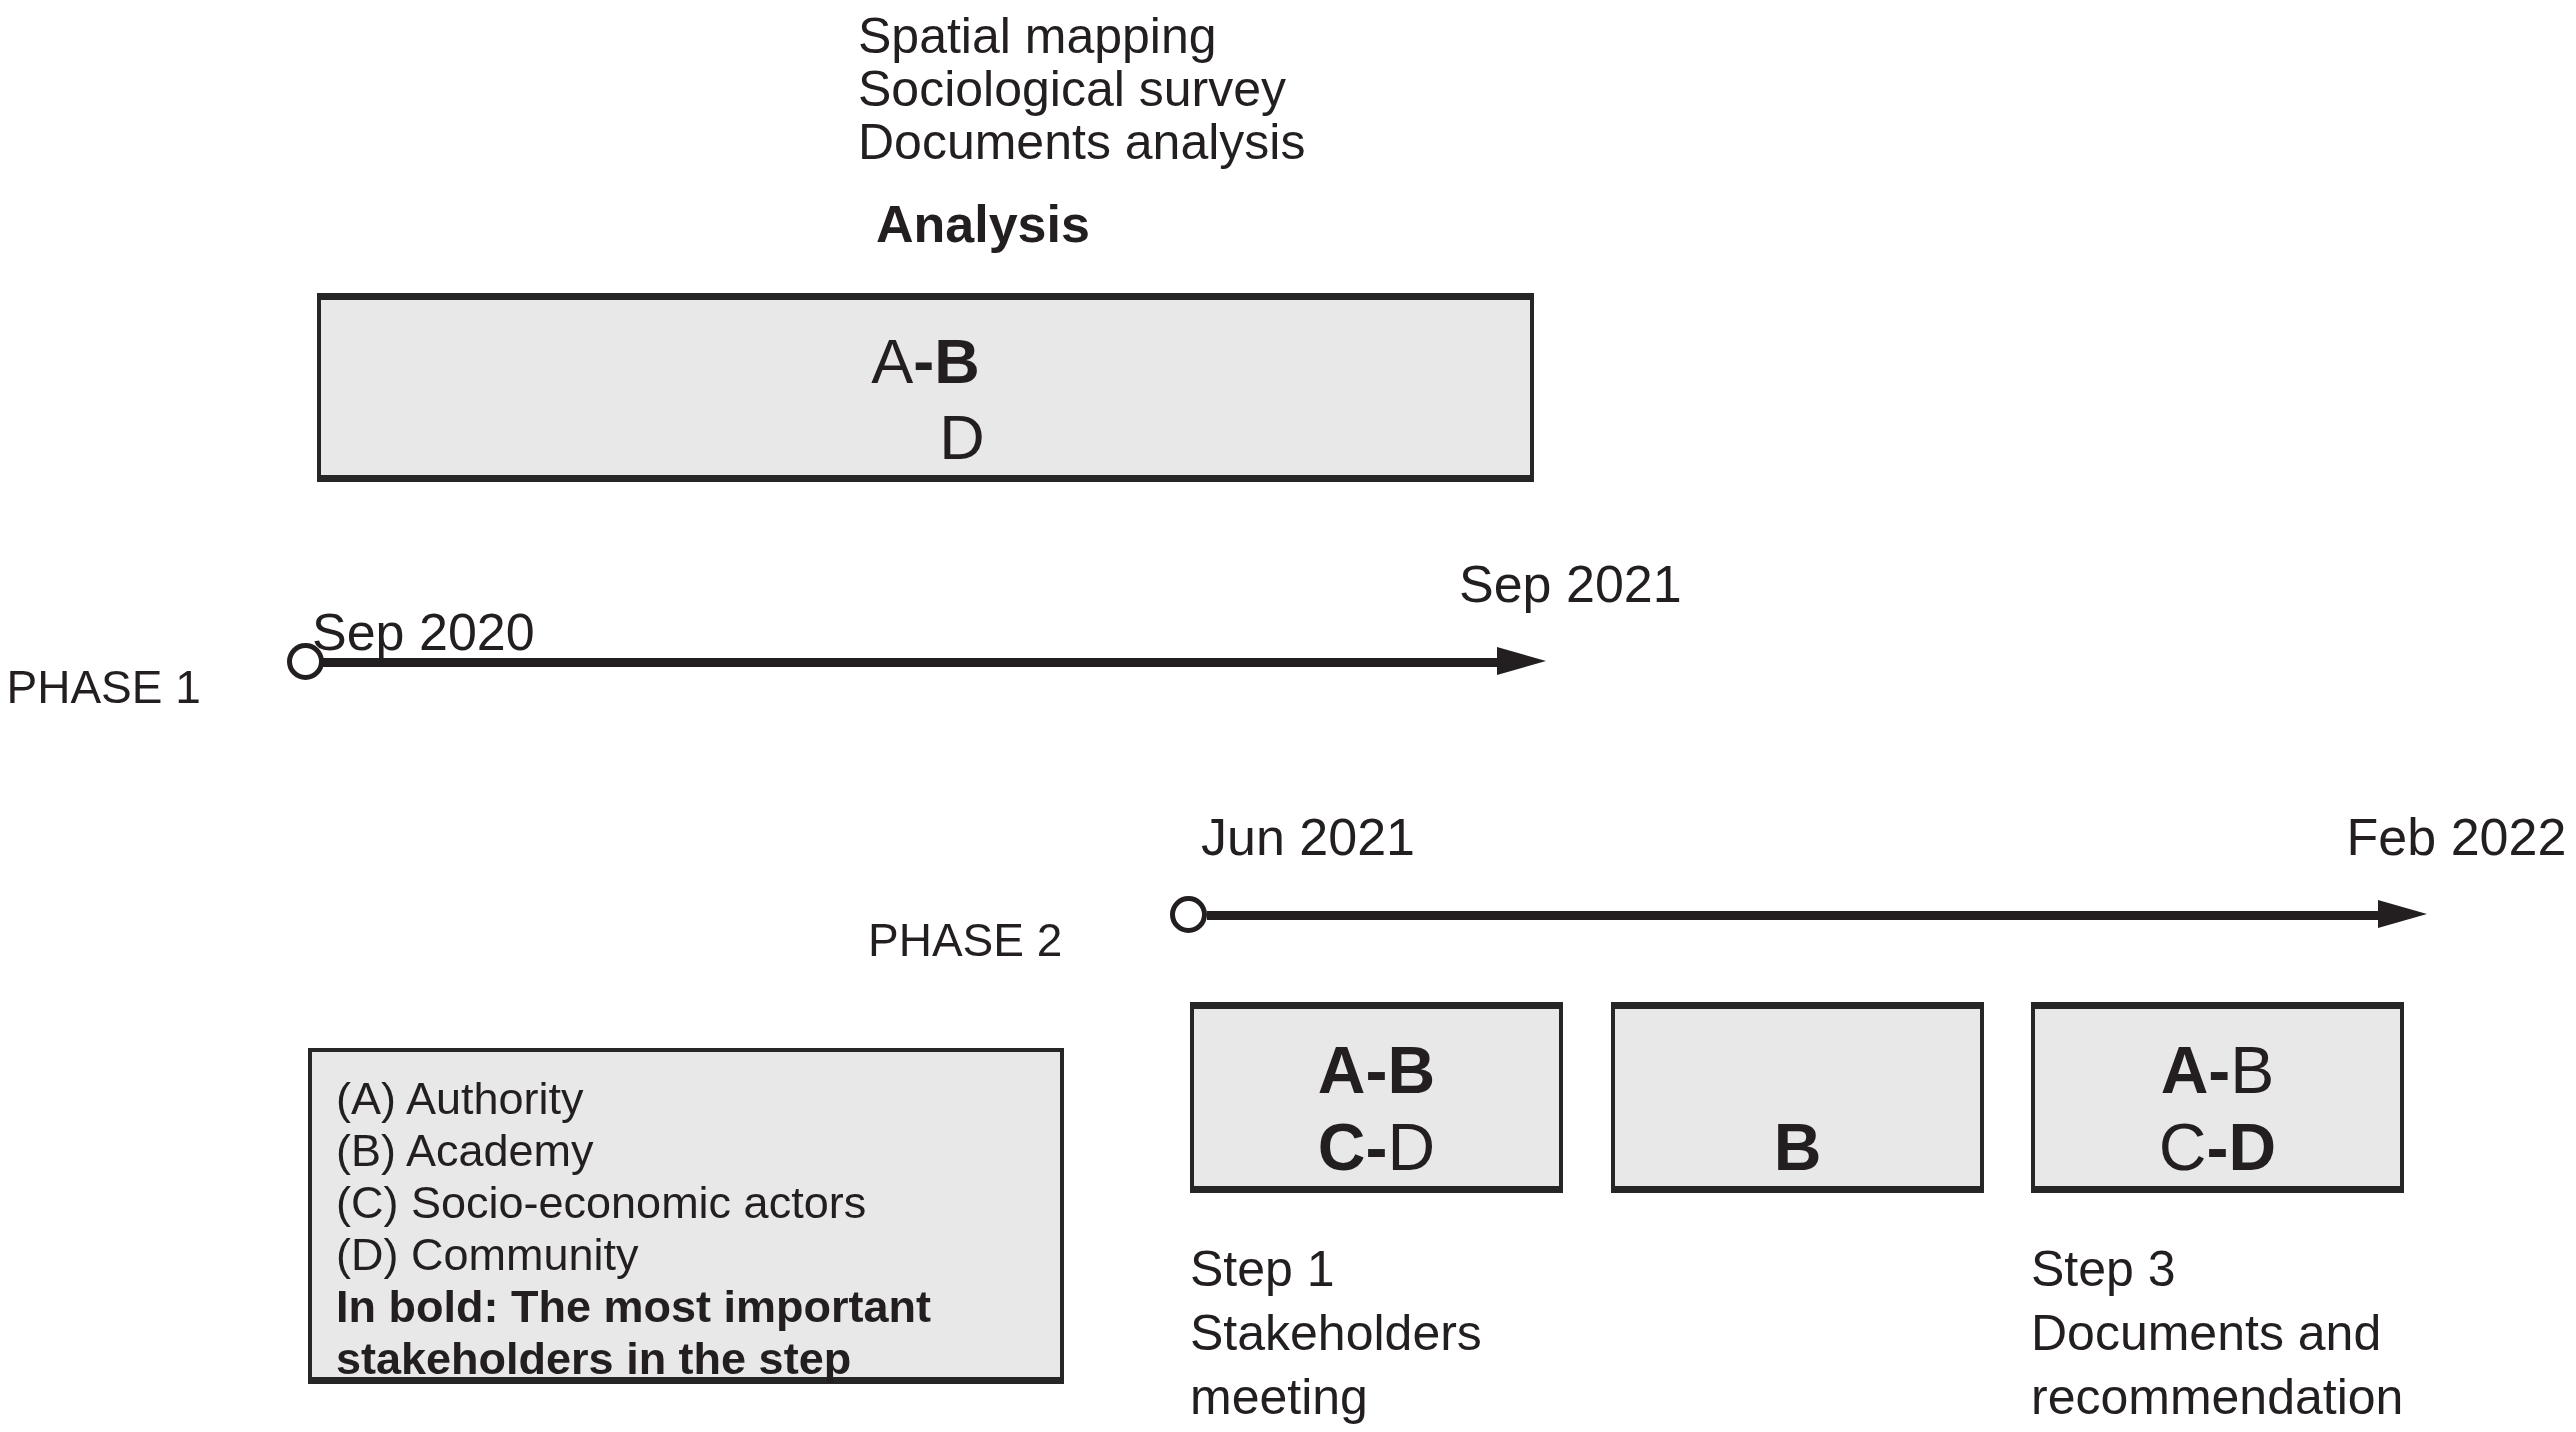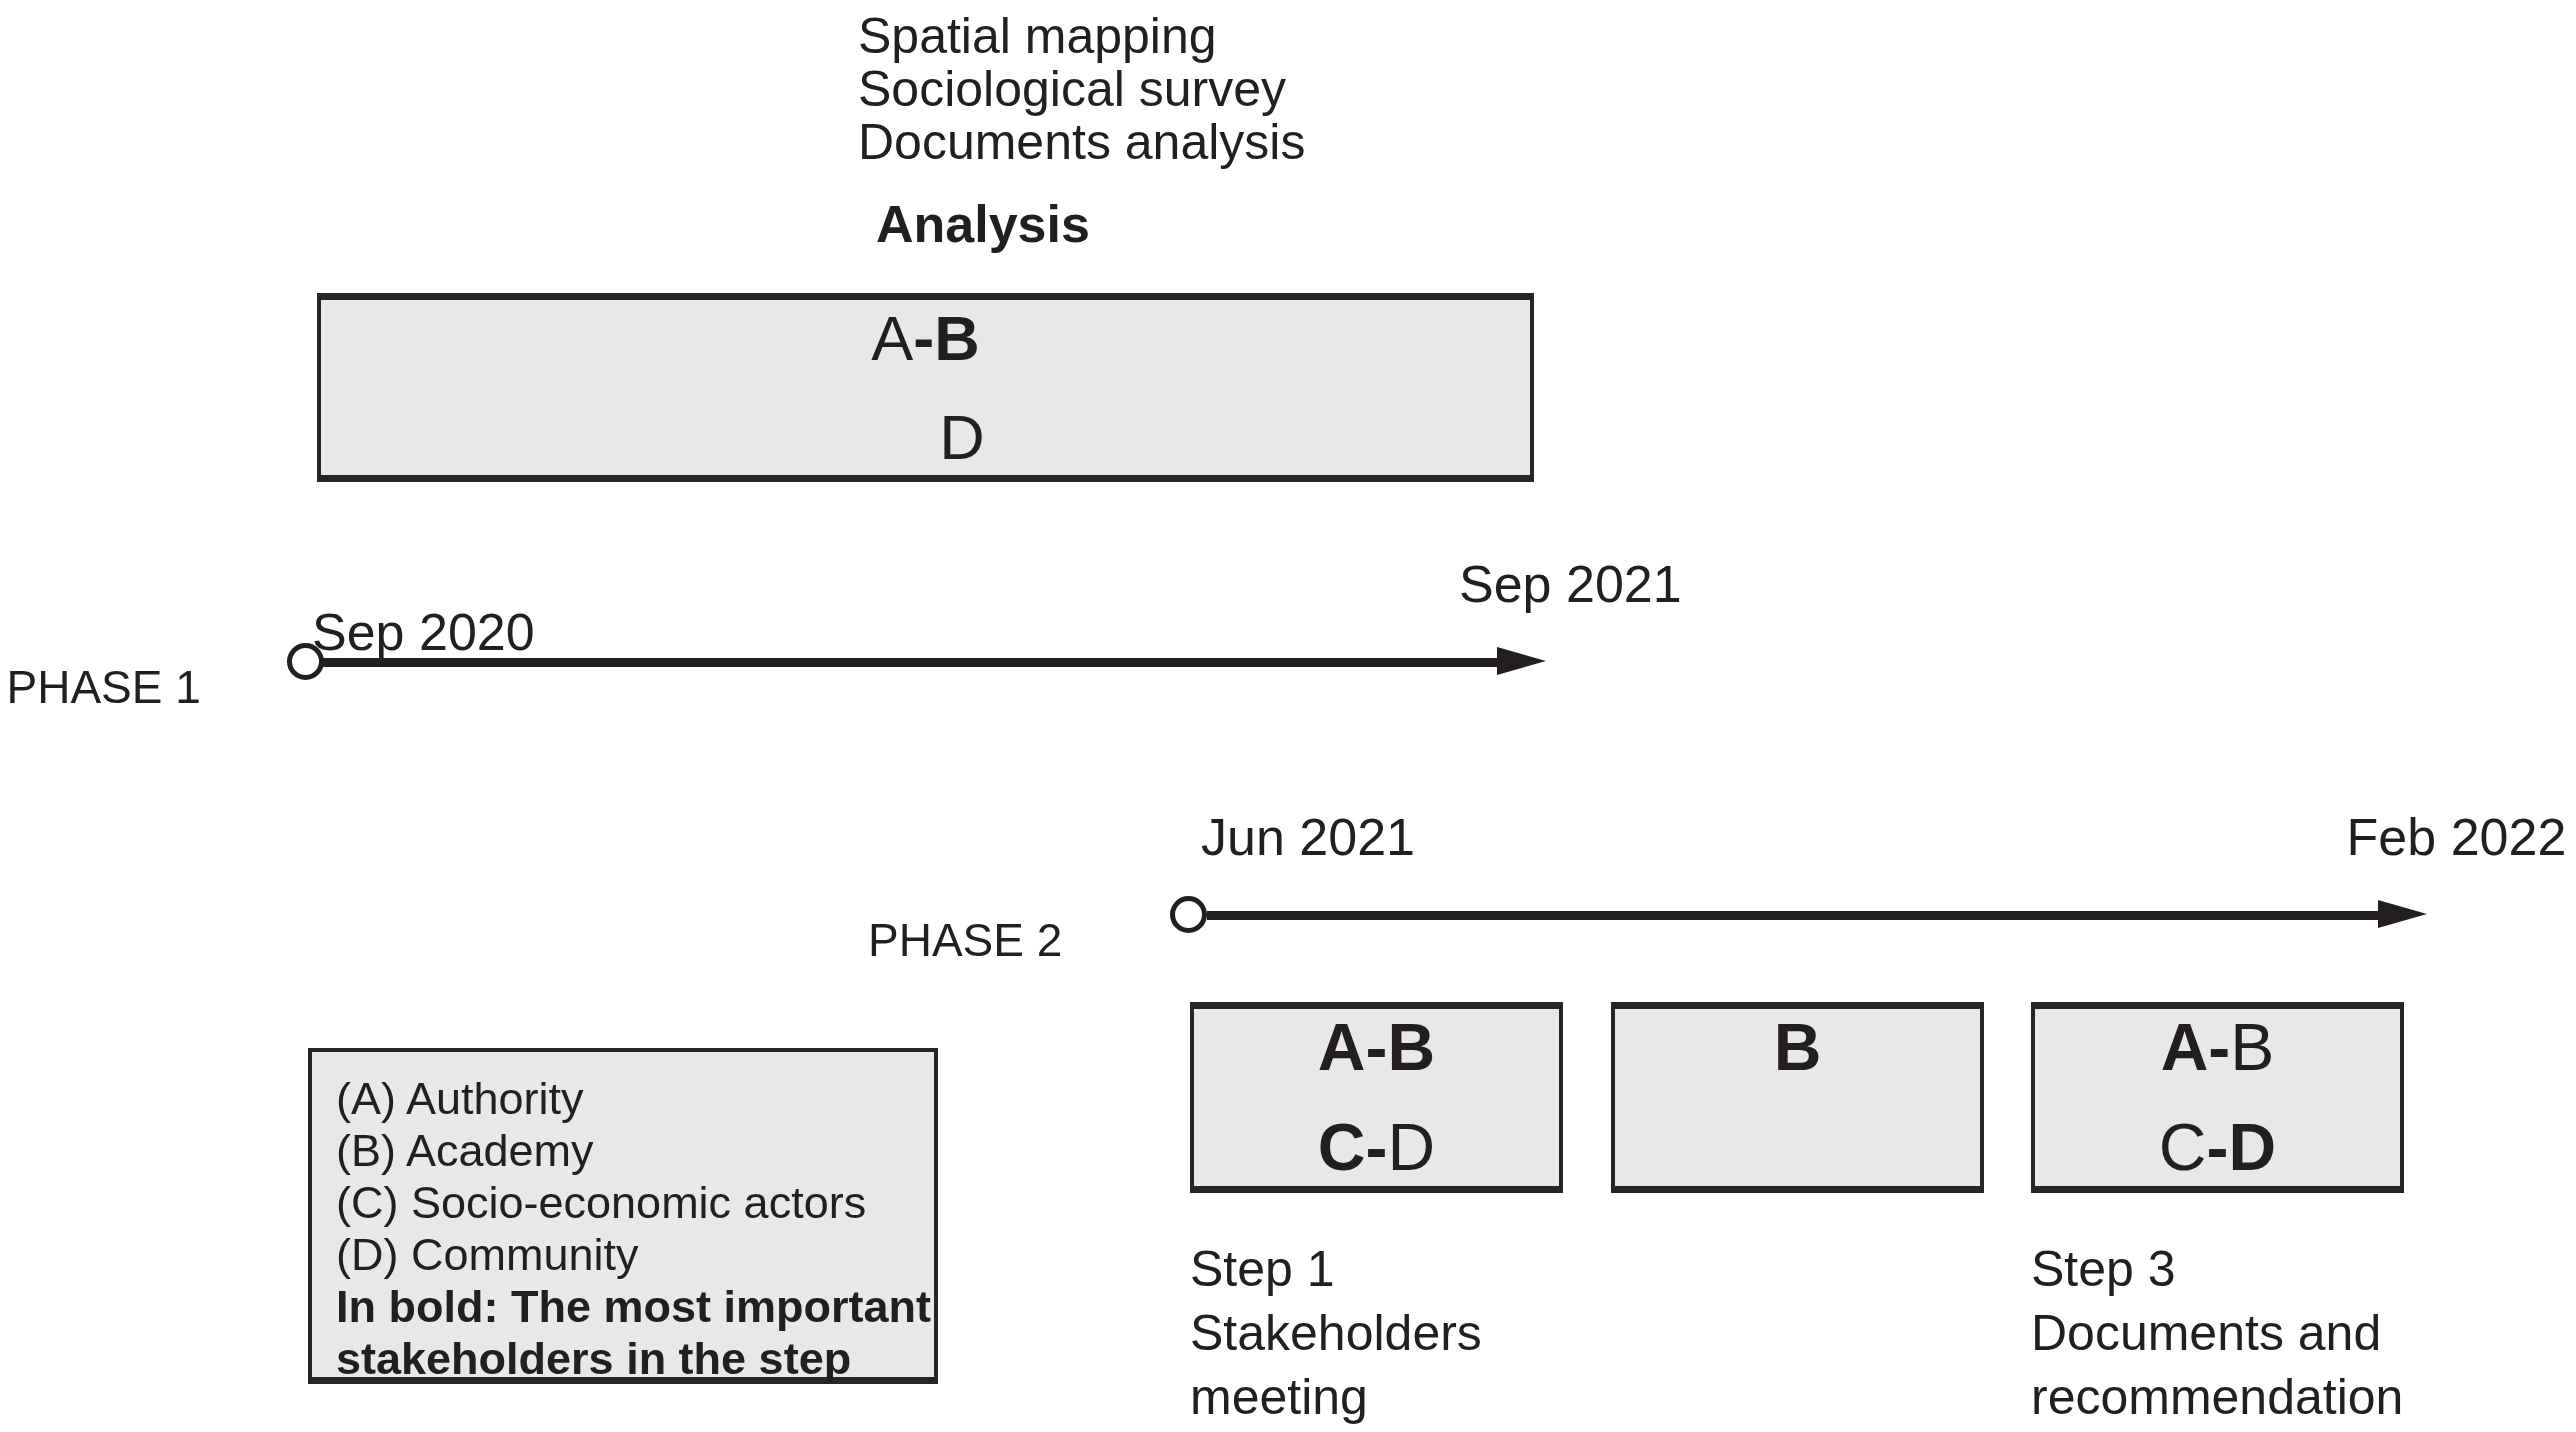--- a/index.html
+++ b/index.html
@@ -10,21 +10,21 @@
   .abs{position:absolute;}
   .nowrap{white-space:nowrap;}
 
   
   .methods{left:858px;top:9.7px;font-size:50px;line-height:53px;}
   .analysis{left:876px;top:194px;font-size:52px;font-weight:700;}
 
   
   .gbox{
     background:#e8e8e8;border:4px solid #262626;border-top-width:7.3px;border-bottom-width:7.3px;
-    box-sizing:border-box;display:flex;flex-direction:column;justify-content:space-between;align-items:center;
+    box-sizing:border-box;display:flex;flex-direction:column;justify-content:flex-end;align-items:center;
     text-align:center;
   }
   .p1box{left:317px;top:293px;width:1217px;height:189px;font-size:63px;line-height:76px;}
   .p1box .line2{margin-left:73px;}
   .bold{font-weight:700;}
 
   
   .date{font-size:52px;}
   .p1-start{left:312px;top:554px;margin-top:48px;}
   .p1-end{left:1459px;top:554px;}
@@ -53,21 +53,21 @@
   .sb3{left:2031px;width:373px;}
 
   
   .steplabel{top:1237px;font-size:50px;line-height:64px;}
   .sl1{left:1190px;}
   .sl2{left:1611px;}
   .sl3{left:2031px;}
 
   
   .legend{
-    left:308px;top:1048px;width:630px;height:336px;background:#e8e8e8;
+    left:308px;top:1048px;width:756px;height:336px;background:#e8e8e8;
     border:4px solid #262626;border-bottom-width:7.3px;box-sizing:border-box;
     padding:21px 0 0 24px;font-size:45px;line-height:52px;
   }
 </style>
 </head>
 <body>
 
 <div class="canvas">
 
   <div class="abs methods nowrap">

